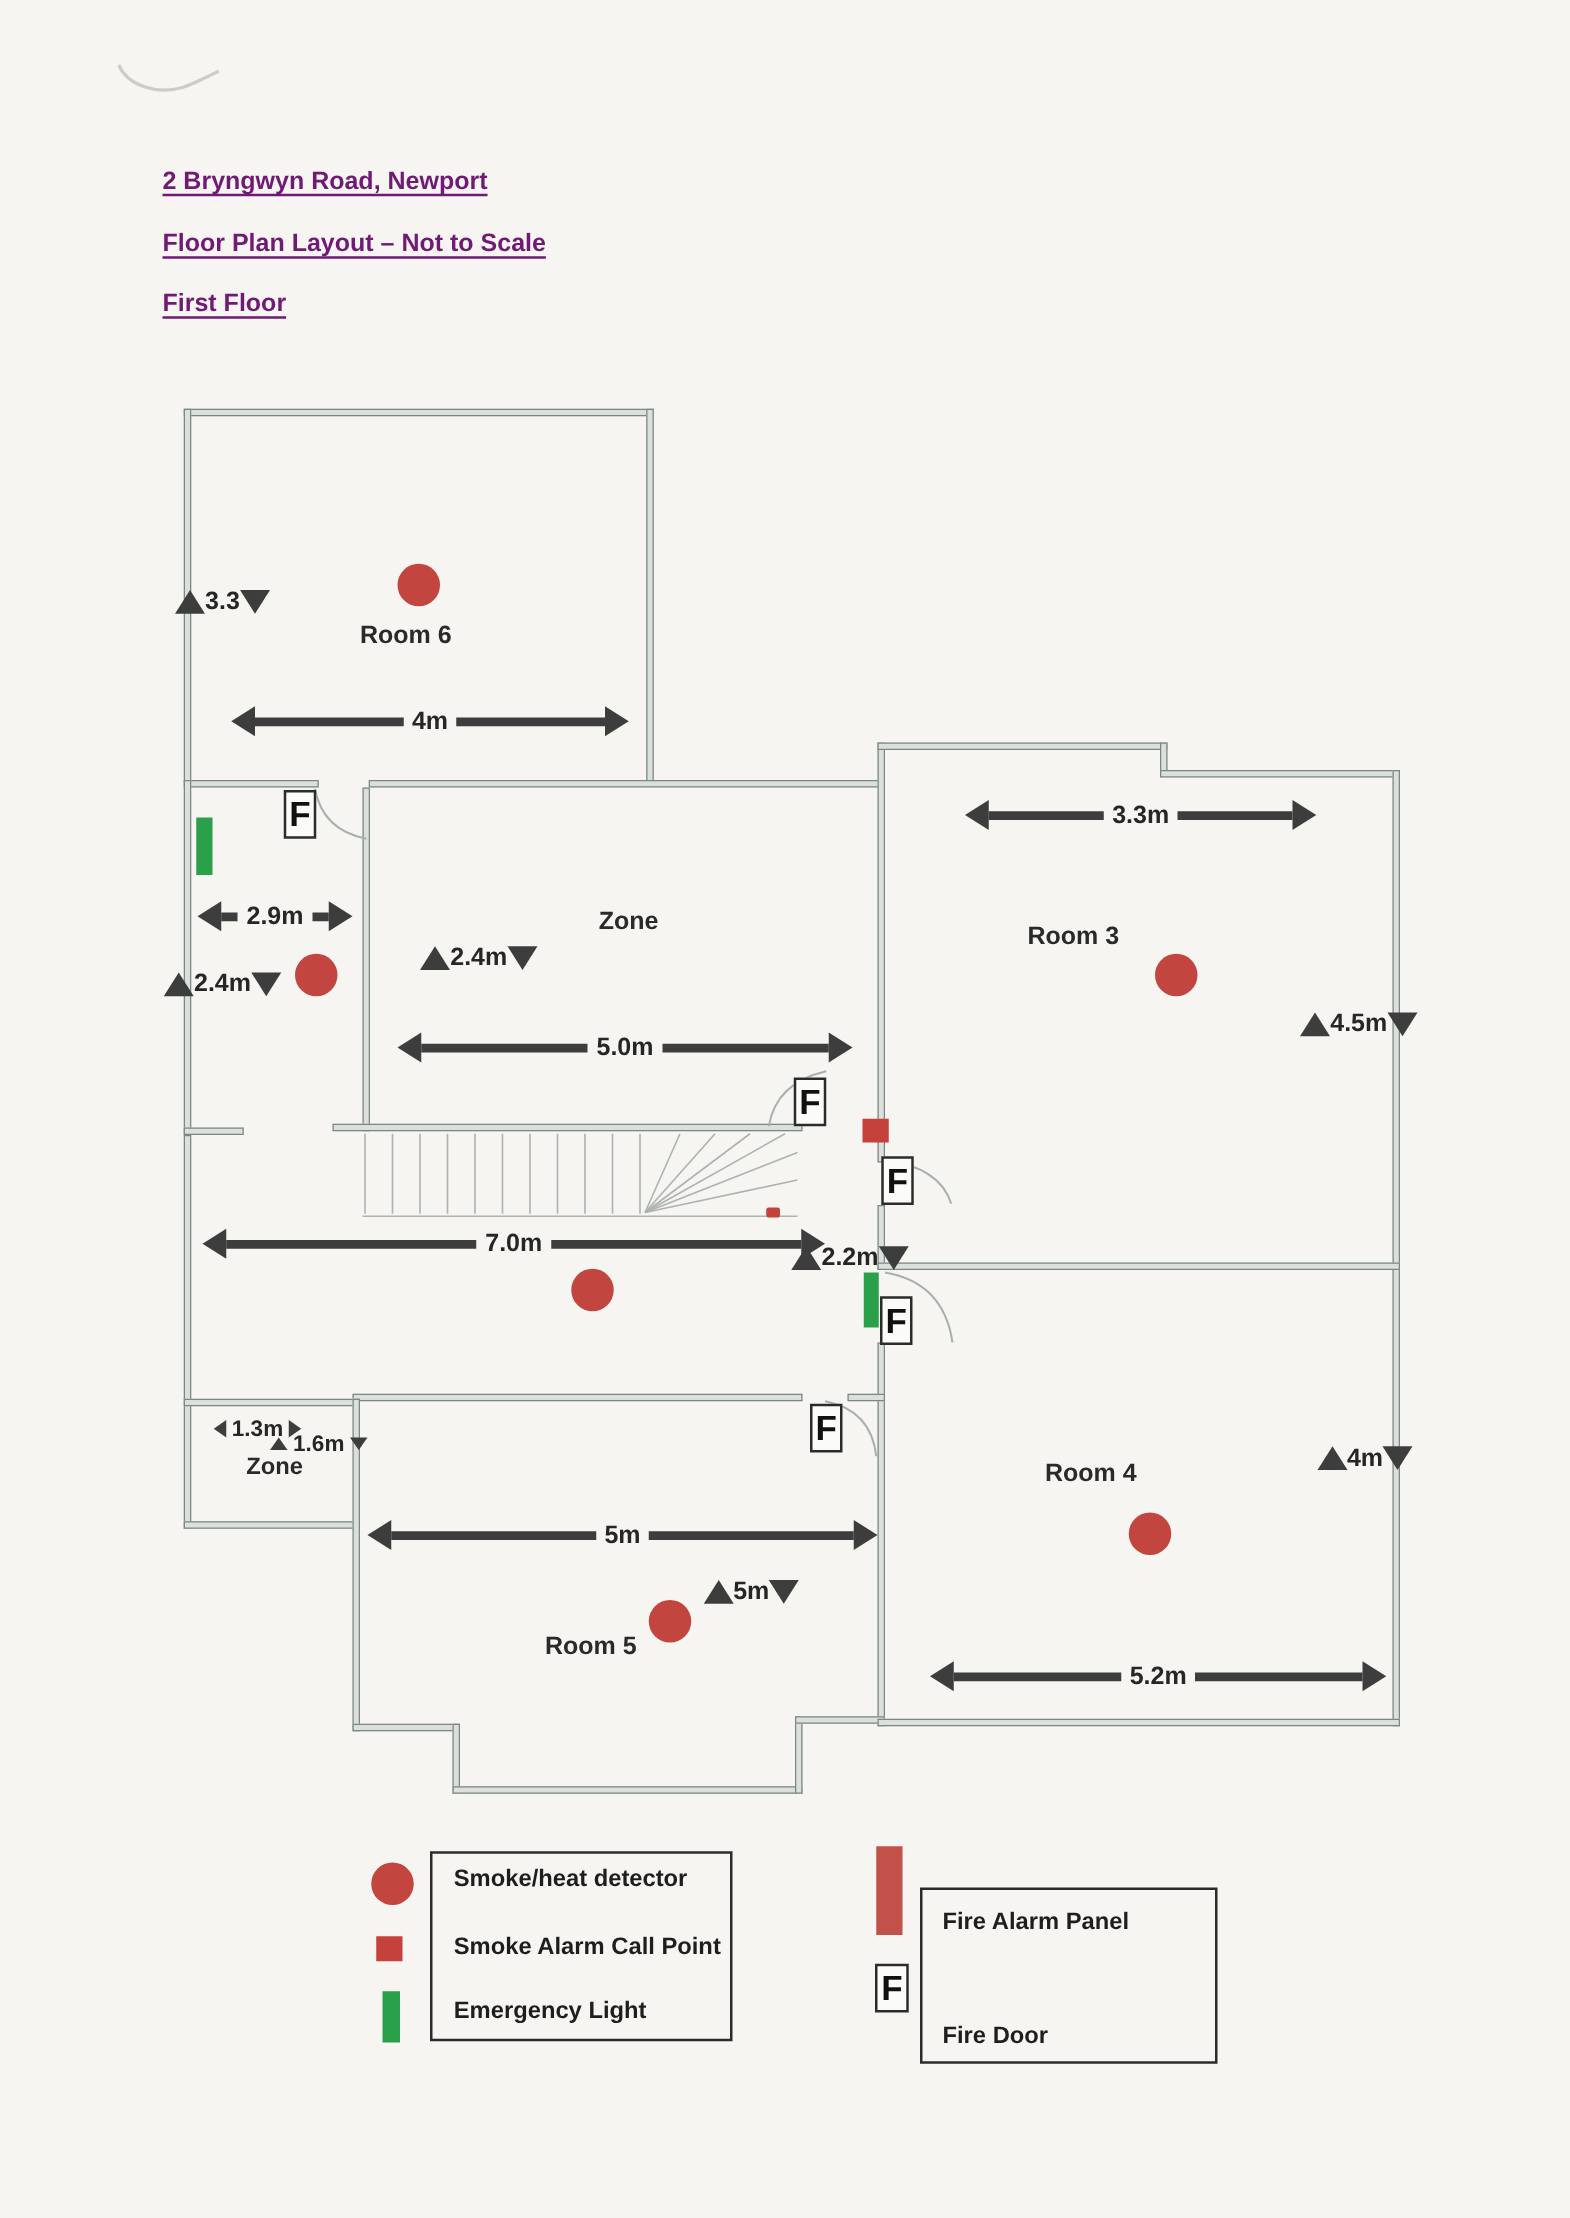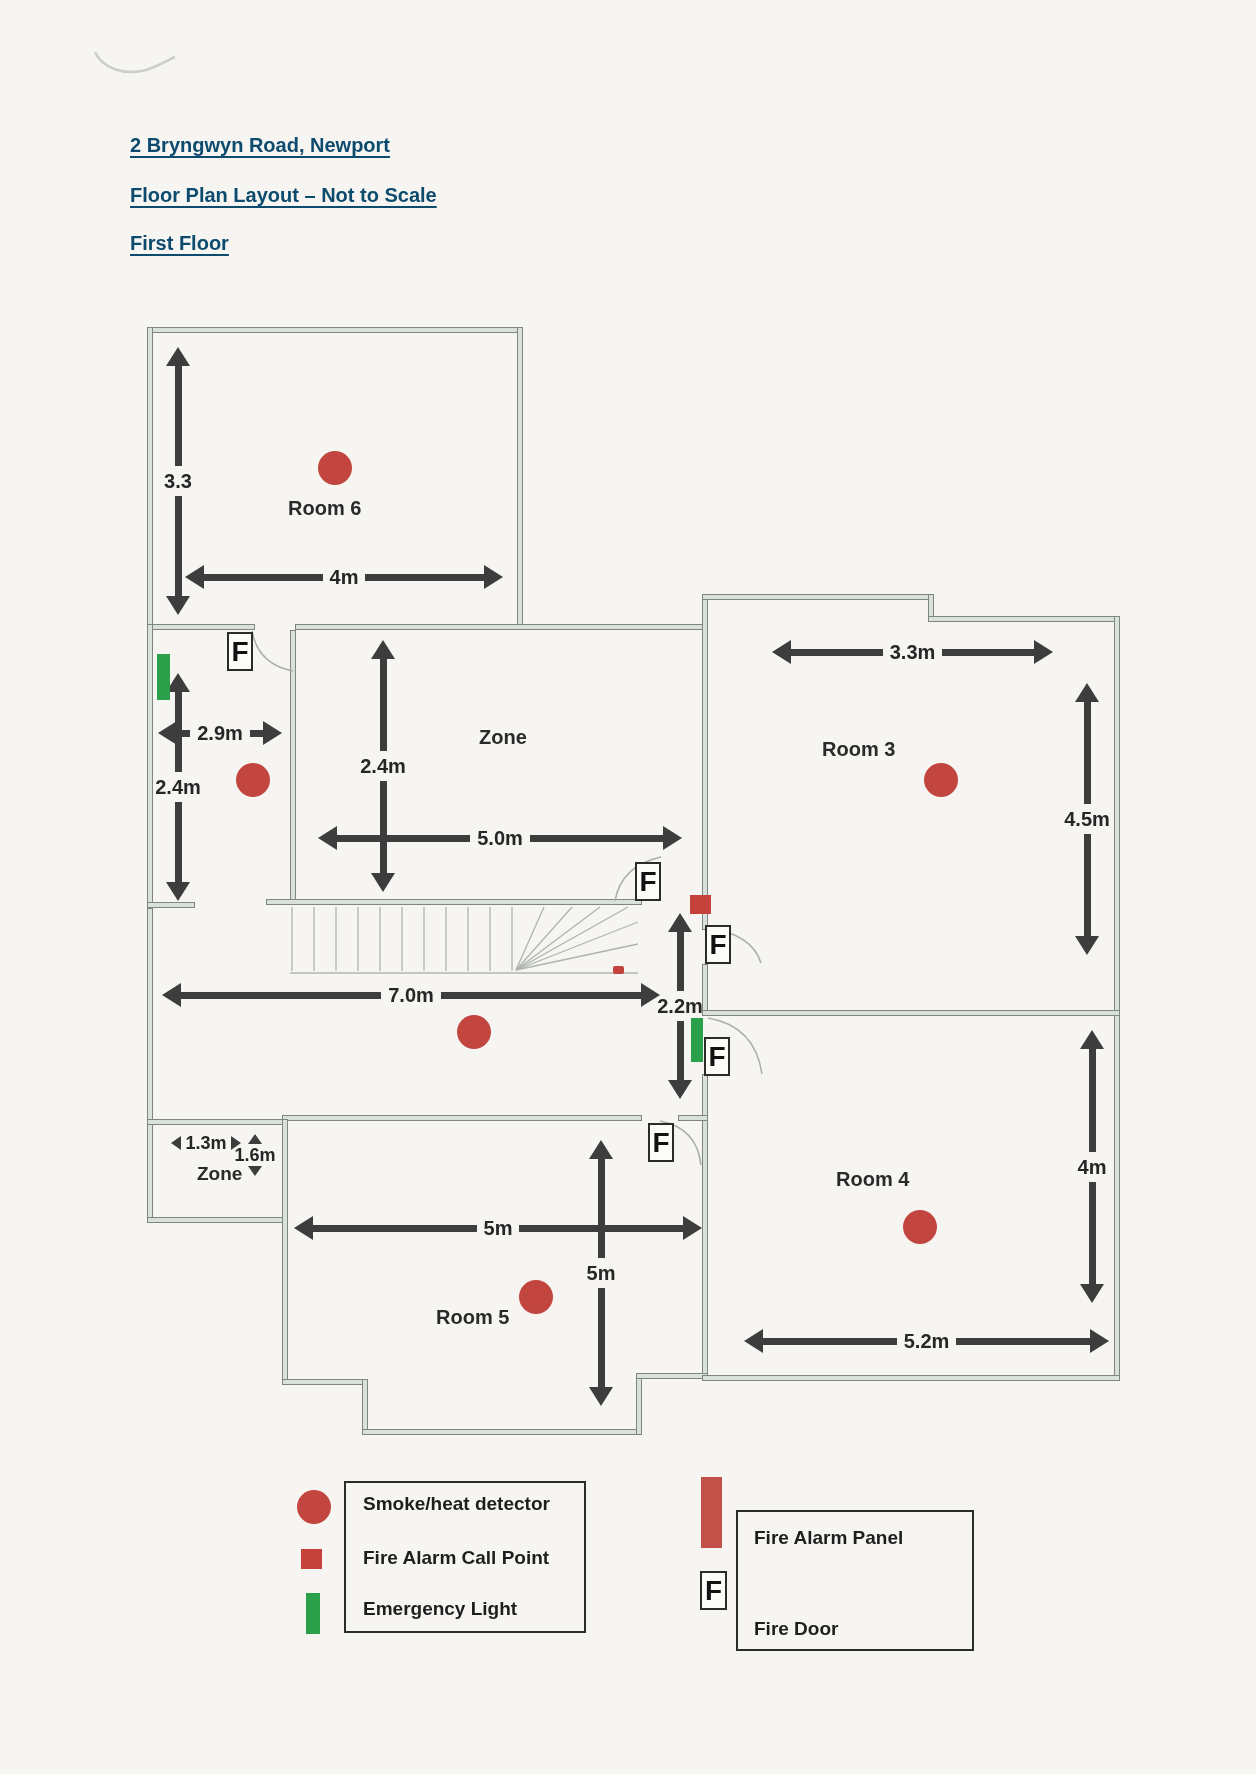--- a/index.html
+++ b/index.html
@@ -4,28 +4,28 @@
 <style>
   :root{
     --detector:#c2463f; --call_point:#c5413b; --emergency:#2aa04a;
     --panel:#c25249; --arrow:#3d3d3d; --wall_fill:#dae0dc; --wall_edge:#7e8682;
   }
   *{box-sizing:border-box;margin:0;padding:0}
   html,body{width:1256px;height:1774px}
   body{background:#f6f5f2;font-family:"Liberation Sans",sans-serif;color:#262626;position:relative;overflow:hidden}
   .abs{position:absolute}
   
-  .hline{position:absolute;left:130px;font-weight:bold;font-size:20px;color:#0c4a6e;
+  .hline{position:absolute;left:130px;font-weight:bold;font-size:20px;color:#701a75;
          text-decoration:underline;text-underline-offset:4px;white-space:nowrap}
   
   .wall{position:absolute;background:var(--wall_fill);border:1px solid var(--wall_edge)}
   
   .dim{position:absolute;display:flex;align-items:center;justify-content:center}
   .dim.h{flex-direction:row;height:26px}
-  .dim.v{flex-direction:column;width:34px}
+  .dim.v{flex-direction:row;width:34px}
   .sh{flex:1}
   .dim.h .sh{height:7px;background:var(--arrow)}
   .dim.v .sh{width:7px;background:var(--arrow)}
   .ah{width:0;height:0;border:solid transparent;flex:none}
   .dim.h .ah.l{border-width:12px 19px 12px 0;border-right-color:var(--arrow)}
   .dim.h .ah.r{border-width:12px 0 12px 19px;border-left-color:var(--arrow)}
   .dim.v .ah.u{border-width:0 12px 19px 12px;border-bottom-color:var(--arrow)}
   .dim.v .ah.d{border-width:19px 12px 0 12px;border-top-color:var(--arrow)}
   .dim.mini .ah.l{border-width:7px 10px 7px 0;border-right-color:var(--arrow)}
   .dim.mini .ah.r{border-width:7px 0 7px 10px;border-left-color:var(--arrow)}
@@ -251,21 +251,21 @@
 <div class="fdoor" style="left:705px;top:925px">F</div>
 <div class="fdoor" style="left:704px;top:1037px">F</div>
 <div class="fdoor" style="left:648px;top:1123px">F</div>
 
 <div>
   <div class="det" style="left:297px;top:1490px"></div>
   <div class="cp" style="left:301px;top:1549px;width:21px;height:20px"></div>
   <div class="el" style="left:306px;top:1593px;width:14px;height:41px"></div>
   <div class="lgbox" style="left:344px;top:1481px;width:242px;height:152px">
     <span class="lgtext" style="left:17px;top:10px">Smoke/heat detector</span>
-    <span class="lgtext" style="left:17px;top:64px">Fire Alarm Call Point</span>
+    <span class="lgtext" style="left:17px;top:64px">Smoke Alarm Call Point</span>
     <span class="lgtext" style="left:17px;top:115px">Emergency Light</span>
   </div>
 </div>
 <div>
   <div class="abs" style="left:701px;top:1477px;width:21px;height:71px;background:var(--panel)"></div>
   <div class="fdoor" style="left:700px;top:1571px;width:27px">F</div>
   <div class="lgbox" style="left:736px;top:1510px;width:238px;height:141px">
     <span class="lgtext" style="left:16px;top:15px">Fire Alarm Panel</span>
     <span class="lgtext" style="left:16px;top:106px">Fire Door</span>
   </div>

